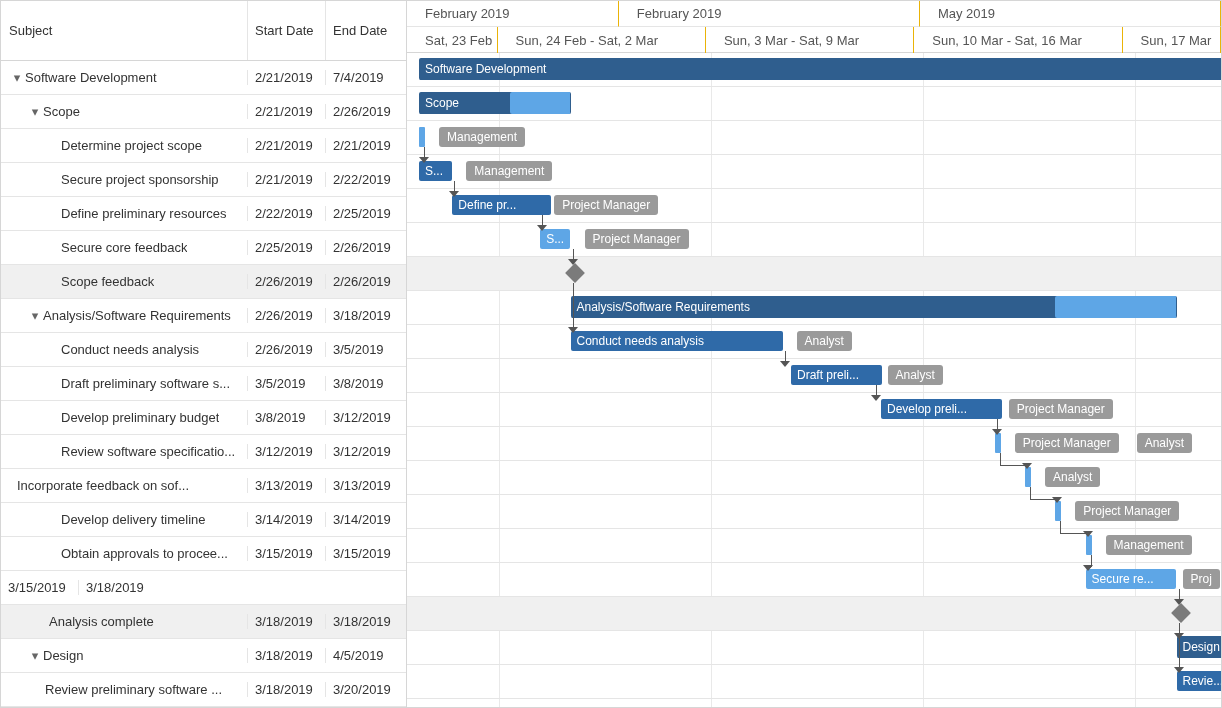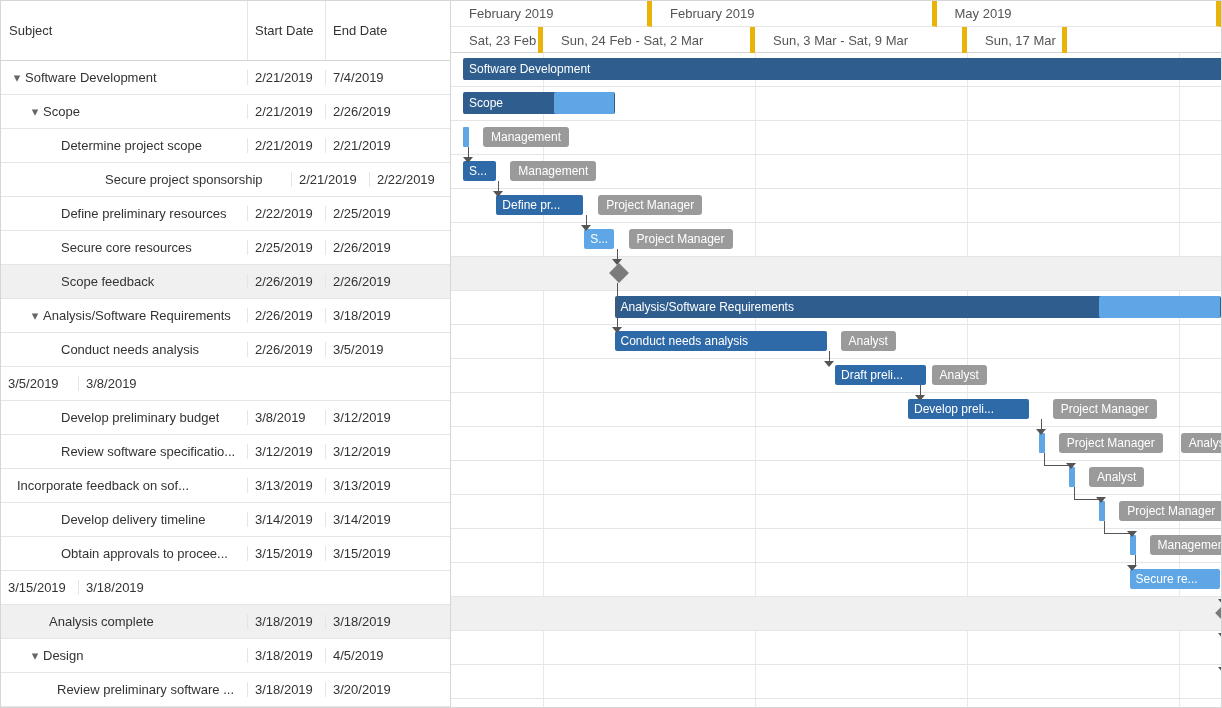--- a/index.html
+++ b/index.html
@@ -15,21 +15,21 @@
   .task-row { display: flex; height: 34px; align-items: center; border-bottom: 1px solid #e5e5e5; }
   .task-row.milestone-row { background: #f0f0f0; }
   .task-cell-subject { flex: 0 0 247px; display: flex; align-items: center; border-right: 1px solid #e5e5e5; overflow: hidden; white-space: nowrap; text-overflow: ellipsis; }
   .task-cell-start   { flex: 0 0 78px;  padding-left: 7px; display:flex; align-items:center; border-right: 1px solid #e5e5e5; }
   .task-cell-end     { flex: 0 0 80px;  padding-left: 7px; display:flex; align-items:center; }
   .indent-toggle { width: 16px; text-align: center; color: #666; cursor: pointer; user-select: none; }
   .subject-text { overflow: hidden; text-overflow: ellipsis; white-space: nowrap; }
 
   .timeline-header { height: 52px; border-bottom: 1px solid #d6d6d6; position: relative; }
   .th-row1, .th-row2 { height: 26px; display: flex; }
-  .th-cell { border-right: 5px solid #eab308; display:flex; align-items:center; padding-left:18px; color:#555; white-space: nowrap; overflow: hidden; }
+  .th-cell { border-right: 1px solid #eab308; display:flex; align-items:center; padding-left:18px; color:#555; white-space: nowrap; overflow: hidden; }
   .th-row1 .th-cell { border-bottom: 1px solid #e5e5e5; }
 
   .timeline-body { flex:1; position: relative; overflow: hidden; }
   .timeline-row { height: 34px; border-bottom: 1px solid #e5e5e5; position: relative; }
   .timeline-row.milestone-row { background:#f0f0f0; }
   .grid-lines { position:absolute; top:0; bottom:0; left:0; right:0; pointer-events:none; }
   .vline { position:absolute; top:0; bottom:0; width:1px; background:#e9e9e9; }
 
   .bar { position:absolute; height:20px; top:6px; border-radius:2px; display:flex; align-items:center; color:#fff; font-size:12px; padding:0 6px; white-space:nowrap; overflow:hidden; }
   .bar.summary { background:#2f5e8e; height:22px; top:5px; }
@@ -75,39 +75,39 @@
         </div>
         <div class="task-row">
           <div class="task-cell-subject" style="padding-left: 44px;">
             <span style="width: 16px; display: inline-block;"></span>
             <span class="subject-text">Determine project scope</span>
           </div>
           <div class="task-cell-start">2/21/2019</div>
           <div class="task-cell-end">2/21/2019</div>
         </div>
         <div class="task-row">
-          <div class="task-cell-subject" style="padding-left: 44px; margin-left: 44px;">
+          <div class="task-cell-subject" style="padding-left: 44px;">
             <span style="width: 16px; display: inline-block;"></span>
             <span class="subject-text">Secure project sponsorship</span>
           </div>
           <div class="task-cell-start">2/21/2019</div>
           <div class="task-cell-end">2/22/2019</div>
         </div>
         <div class="task-row">
           <div class="task-cell-subject" style="padding-left: 44px;">
             <span style="width: 16px; display: inline-block;"></span>
             <span class="subject-text">Define preliminary resources</span>
           </div>
           <div class="task-cell-start">2/22/2019</div>
           <div class="task-cell-end">2/25/2019</div>
         </div>
         <div class="task-row">
           <div class="task-cell-subject" style="padding-left: 44px;">
             <span style="width: 16px; display: inline-block;"></span>
-            <span class="subject-text">Secure core resources</span>
+            <span class="subject-text">Secure core feedback</span>
           </div>
           <div class="task-cell-start">2/25/2019</div>
           <div class="task-cell-end">2/26/2019</div>
         </div>
         <div class="task-row milestone-row">
           <div class="task-cell-subject" style="padding-left: 44px;">
             <span style="width: 16px; display: inline-block;"></span>
             <span class="subject-text">Scope feedback</span>
           </div>
           <div class="task-cell-start">2/26/2019</div>
@@ -123,20 +123,24 @@
         </div>
         <div class="task-row">
           <div class="task-cell-subject" style="padding-left: 44px;">
             <span style="width: 16px; display: inline-block;"></span>
             <span class="subject-text">Conduct needs analysis</span>
           </div>
           <div class="task-cell-start">2/26/2019</div>
           <div class="task-cell-end">3/5/2019</div>
         </div>
         <div class="task-row">
+          <div class="task-cell-subject" style="padding-left: 44px;">
+            <span style="width: 16px; display: inline-block;"></span>
+            <span class="subject-text">Draft preliminary software s...</span>
+          </div>
           <div class="task-cell-start">3/5/2019</div>
           <div class="task-cell-end">3/8/2019</div>
         </div>
         <div class="task-row">
           <div class="task-cell-subject" style="padding-left: 44px;">
             <span style="width: 16px; display: inline-block;"></span>
             <span class="subject-text">Develop preliminary budget</span>
           </div>
           <div class="task-cell-start">3/8/2019</div>
           <div class="task-cell-end">3/12/2019</div>
@@ -187,41 +191,42 @@
         </div>
         <div class="task-row">
           <div class="task-cell-subject" style="padding-left: 26px;">
             <span class="indent-toggle">▾</span>
             <span class="subject-text">Design</span>
           </div>
           <div class="task-cell-start">3/18/2019</div>
           <div class="task-cell-end">4/5/2019</div>
         </div>
         <div class="task-row">
-          <div class="task-cell-subject" style="padding-left: 40px;">
+          <div class="task-cell-subject" style="padding-left: 28px;">
             <span style="width: 16px; display: inline-block;"></span>
             <span class="subject-text">Review preliminary software ...</span>
           </div>
           <div class="task-cell-start">3/18/2019</div>
           <div class="task-cell-end">3/20/2019</div>
         </div>
       </div>
   </div>
 
   <div class="right-pane">
     <div class="timeline-header">
       <div class="th-row1" id="th-row1">
           <div class="th-cell" style="width: 300px;">February 2019</div>
           <div class="th-cell" style="width: 430px;">February 2019</div>
           <div class="th-cell" style="width: 430px;">May 2019</div>
         </div>
       <div class="th-row2" id="th-row2">
           <div class="th-cell" style="width: 92px;">Sat, 23 Feb</div>
           <div class="th-cell" style="width: 212px;">Sun, 24 Feb - Sat, 2 Mar</div>
           <div class="th-cell" style="width: 212px;">Sun, 3 Mar - Sat, 9 Mar</div>
+          <div class="th-cell" style="width: 212px;">Sun, 10 Mar - Sat, 16 Mar</div>
           <div class="th-cell" style="width: 100px;">Sun, 17 Mar</div>
         </div>
     </div>
     <div class="timeline-body" id="timeline-body">
       <div class="grid-lines" id="grid-lines">
           <div class="vline" style="left: 92px;"></div>
           <div class="vline" style="left: 304px;"></div>
           <div class="vline" style="left: 516px;"></div>
           <div class="vline" style="left: 728px;"></div>
         </div>
@@ -234,21 +239,21 @@
         </div>
         <div class="timeline-row">
           <div class="thin-bar" style="left: 12px;"></div>
           <div class="resource-badge" style="left: 32px;">Management</div>
         </div>
         <div class="timeline-row">
           <div class="bar task" style="left: 12px; width: 33.33px;">S...</div>
           <div class="resource-badge" style="left: 59.33px;">Management</div>
         </div>
         <div class="timeline-row">
-          <div class="bar task" style="left: 45.33px; width: 87px;">Define pr...</div>
+          <div class="bar task" style="left: 45.33px; width: 99px;">Define pr...</div>
           <div class="resource-badge" style="left: 147.2px;">Project Manager</div>
         </div>
         <div class="timeline-row">
           <div class="bar task-light" style="left: 133.2px; width: 30.3px;">S...</div>
           <div class="resource-badge" style="left: 177.5px;">Project Manager</div>
         </div>
         <div class="timeline-row milestone-row">
           <div class="milestone" style="left: 160.5px;"></div>
         </div>
         <div class="timeline-row">
@@ -257,21 +262,21 @@
         </div>
         <div class="timeline-row">
           <div class="bar task" style="left: 163.5px; width: 212.1px;">Conduct needs analysis</div>
           <div class="resource-badge" style="left: 389.6px;">Analyst</div>
         </div>
         <div class="timeline-row">
           <div class="bar task" style="left: 384px; width: 90.9px;">Draft preli...</div>
           <div class="resource-badge" style="left: 480.5px;">Analyst</div>
         </div>
         <div class="timeline-row">
-          <div class="bar task" style="left: 457px; width: 121.2px;">Develop preli...</div>
+          <div class="bar task" style="left: 474px; width: 121.2px;">Develop preli...</div>
           <div class="resource-badge" style="left: 601.7px;">Project Manager</div>
         </div>
         <div class="timeline-row">
           <div class="thin-bar" style="left: 587.7px;"></div>
           <div class="resource-badge" style="left: 607.7px;">Project Manager</div>
           <div class="resource-badge" style="left: 729.7px;">Analyst</div>
         </div>
         <div class="timeline-row">
           <div class="thin-bar" style="left: 618px;"></div>
           <div class="resource-badge" style="left: 638px;">Analyst</div>

